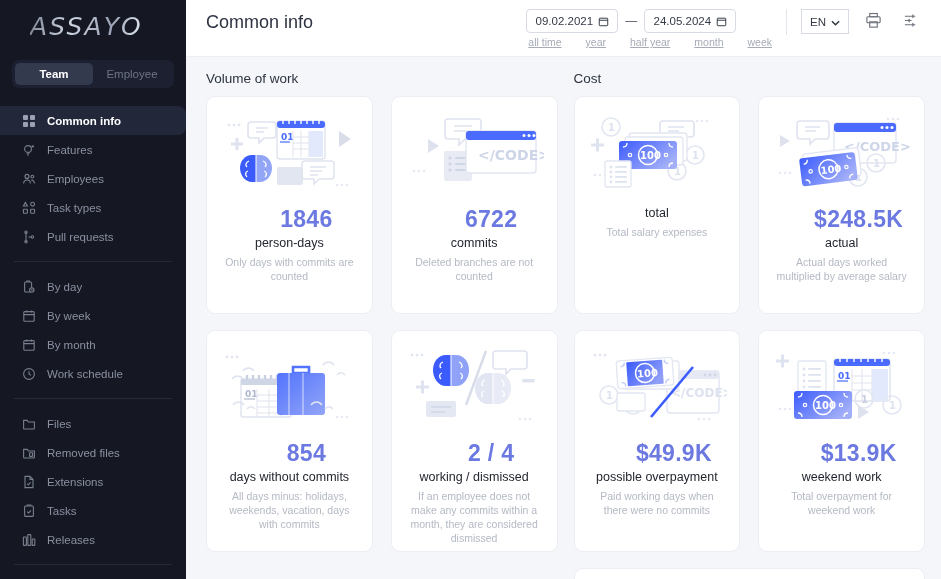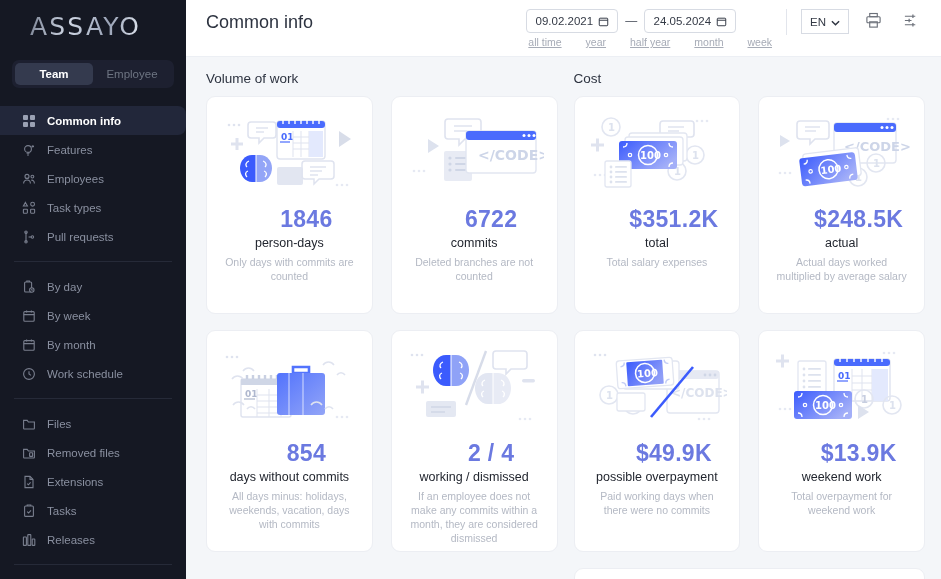--- a/index.html
+++ b/index.html
@@ -22,20 +22,21 @@
   .logo-wrap {
     height: 52px; display: flex; align-items: center;
     padding-left: 30px;
   }
   .logo {
     font-size: 25px; letter-spacing: 2.2px; font-weight: 400;
     background: linear-gradient(100deg, #7d8596 0%, #cfd6e4 35%, #9aa3b6 70%, #e4e9f2 100%);
     -webkit-background-clip: text; background-clip: text;
     color: transparent;
     font-family: "DejaVu Sans", sans-serif;
+    font-style: italic;
   }
   .seg {
     margin: 8px 12px 0 12px;
     background: #1d2030;
     border-radius: 7px;
     height: 28px;
     display: flex; align-items: center;
     padding: 3px;
   }
   .seg-btn {
@@ -591,21 +592,20 @@
                       <circle cx="24" cy="63" r="1.4"></circle>
                       <circle cx="24" cy="68" r="1.4"></circle>
                       <circle cx="24" cy="73" r="1.4"></circle>
                       <rect x="28" y="57" width="12" height="1.8" rx=".9"></rect>
                       <rect x="28" y="62" width="12" height="1.8" rx=".9"></rect>
                       <rect x="28" y="67" width="12" height="1.8" rx=".9"></rect>
                       <rect x="28" y="72" width="12" height="1.8" rx=".9"></rect>
                     </g>
                 </svg>
               </div>
-              <div class="val">$351.2K</div>
               <div class="lbl">total</div>
               <div class="desc">Total salary expenses</div>
             </div>
 
             <div class="card">
               <div class="art">
                 <svg width="140" height="92" viewBox="0 0 140 92">
                   <defs>
                       <linearGradient id="gD" x1="0" y1="0" x2="1" y2="0.6">
                         <stop offset="0" stop-color="#3b5bfd"></stop>

